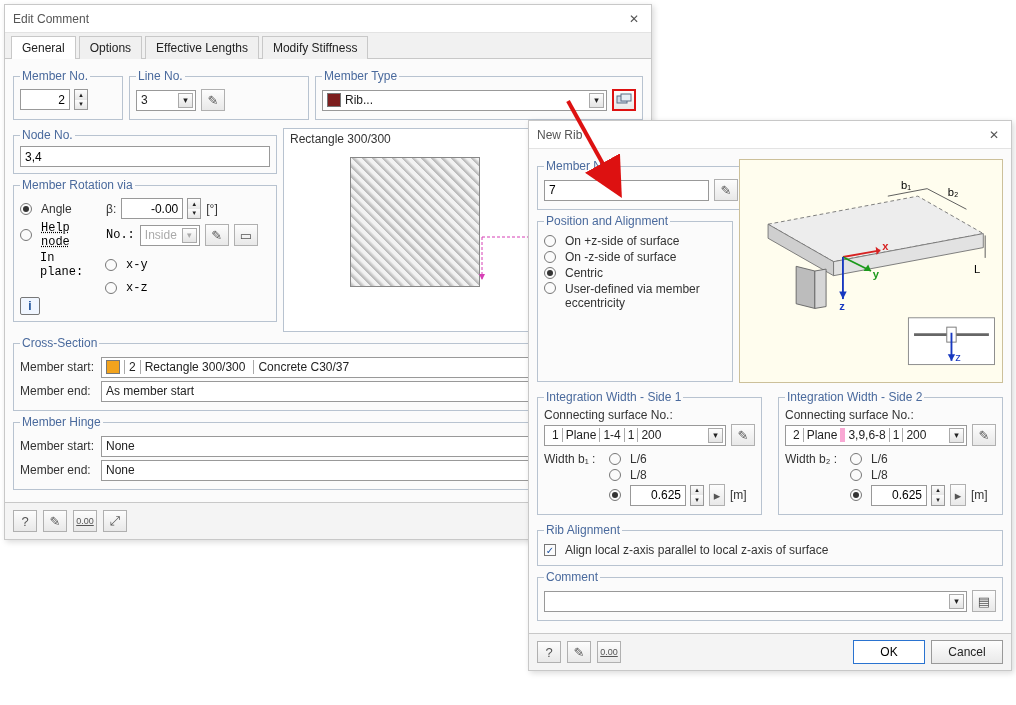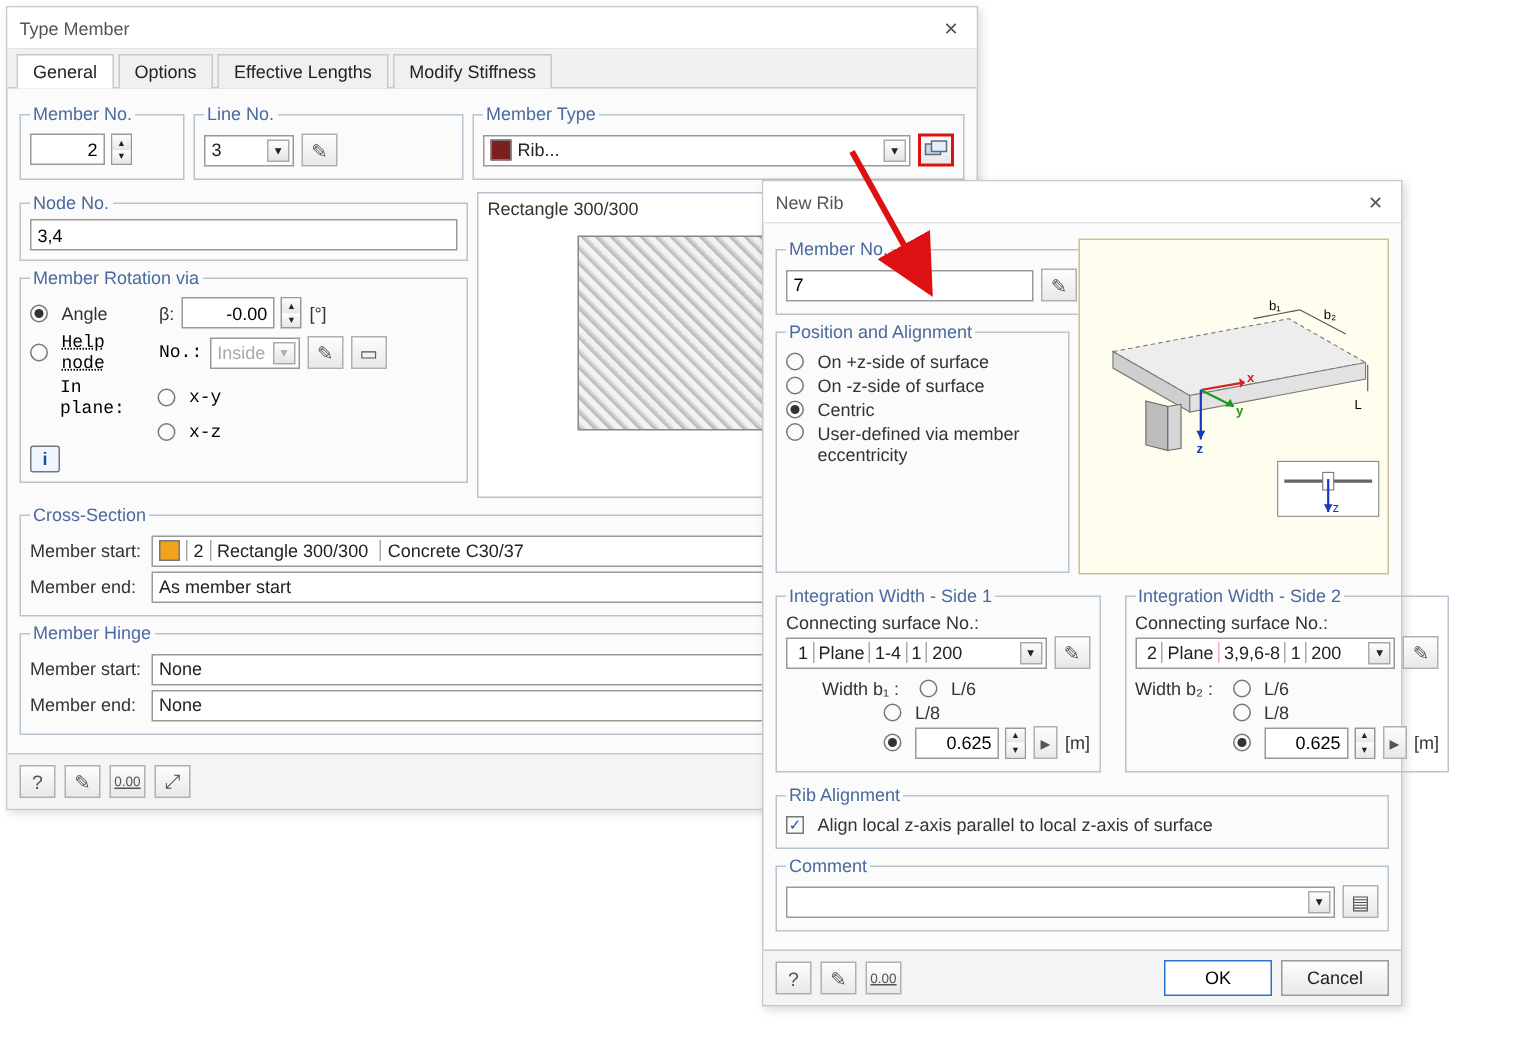--- a/index.html
+++ b/index.html
@@ -54,21 +54,21 @@
 
   
   .arrow-svg { position:absolute; pointer-events:none; }
   .red-hl { border:2px solid #d11 !important; }
 </style>
 </head>
 <body>
 
 <div class="window" style="left:4px; top:4px; width:648px;">
   <div class="titlebar">
-    <span class="title">Type Member</span>
+    <span class="title">Edit Comment</span>
     <span class="close">✕</span>
   </div>
 
   <div class="tabs">
     <div class="tab active">General</div>
     <div class="tab">Options</div>
     <div class="tab">Effective Lengths</div>
     <div class="tab">Modify Stiffness</div>
   </div>
 
@@ -109,21 +109,21 @@
             <svg width="16" height="14" viewBox="0 0 16 14">
                 <rect x="1" y="3" width="10" height="7" fill="#cfd9e5" stroke="#5a6c84"></rect>
                 <rect x="5" y="1" width="10" height="7" fill="#e7eef6" stroke="#5a6c84"></rect>
               </svg>
           </span>
         </div>
       </fieldset>
     </div>
 
     <div style="display:flex; gap:6px;">
-      <div style="width:299px;">
+      <div style="width:264px;">
         <fieldset>
           <legend>Node No.</legend>
           <input class="txt" style="width: 100%;" value="3,4">
         </fieldset>
 
         <fieldset>
           <legend>Member Rotation via</legend>
           <div class="row">
             <span class="radio">
                 <span class="dot"></span>
@@ -231,21 +231,21 @@
     <span class="iconbtn">✎</span>
     <span class="iconbtn">
         <span style="font-size:9px; text-decoration:underline;">0.00</span>
       </span>
     <span class="iconbtn">⤢</span>
     <span style="flex:1;"></span>
     <span class="pushbtn">OK</span>
   </div>
 </div>
 
-<div class="window" style="left:508px; top:120px; width:427px;">
+<div class="window" style="left:528px; top:120px; width:484px;">
   <div class="titlebar">
     <span class="title">New Rib</span>
     <span class="close">✕</span>
   </div>
 
   <div class="body">
 
     <div style="display:flex; gap:6px;">
       <div style="width:196px;">
         <fieldset>
@@ -325,21 +325,21 @@
             <span style="padding:0 3px;">1</span>
             <span style="border-left:1px solid #aaa; padding:0 3px;">Plane</span>
             <span style="border-left:1px solid #aaa; padding:0 3px;">1-4</span>
             <span style="border-left:1px solid #aaa; padding:0 3px;">1</span>
             <span style="border-left:1px solid #aaa; padding:0 3px;">200</span>
             <span class="arrow">▾</span>
           </div>
           <span class="iconbtn">✎</span>
         </div>
         <div class="row" style="margin-top:6px;">
-          <span class="lbl" style="width:60px;margin-left:24px;">Width b₁ :</span>
+          <span class="lbl" style="width:60px;">Width b₁ :</span>
           <span class="radio"></span>
             <span class="lbl">L/6</span>
         </div>
         <div class="row">
             <span style="width:60px;"></span>
             <span class="radio"></span>
             <span class="lbl">L/8</span>
           </div>
         <div class="row">
           <span style="width:60px;"></span>
@@ -356,21 +356,21 @@
         </div>
       </fieldset>
 
       <fieldset style="flex:1;">
         <legend>Integration Width - Side 2</legend>
         <div class="lbl">Connecting surface No.:</div>
         <div class="row">
           <div class="combo" style="flex:1; padding-right:18px;">
             <span style="padding:0 3px;">2</span>
             <span style="border-left:1px solid #aaa; padding:0 3px;">Plane</span>
-            <span style="border-left:1px solid #f9a8d4; padding:0 3px;">3,9,6-8</span>
+            <span style="border-left:5px solid #f9a8d4; padding:0 3px;">3,9,6-8</span>
             <span style="border-left:1px solid #aaa; padding:0 3px;">1</span>
             <span style="border-left:1px solid #aaa; padding:0 3px;">200</span>
             <span class="arrow">▾</span>
           </div>
           <span class="iconbtn">✎</span>
         </div>
         <div class="row" style="margin-top:6px;">
           <span class="lbl" style="width:60px;">Width b₂ :</span>
           <span class="radio"></span>
             <span class="lbl">L/6</span>

